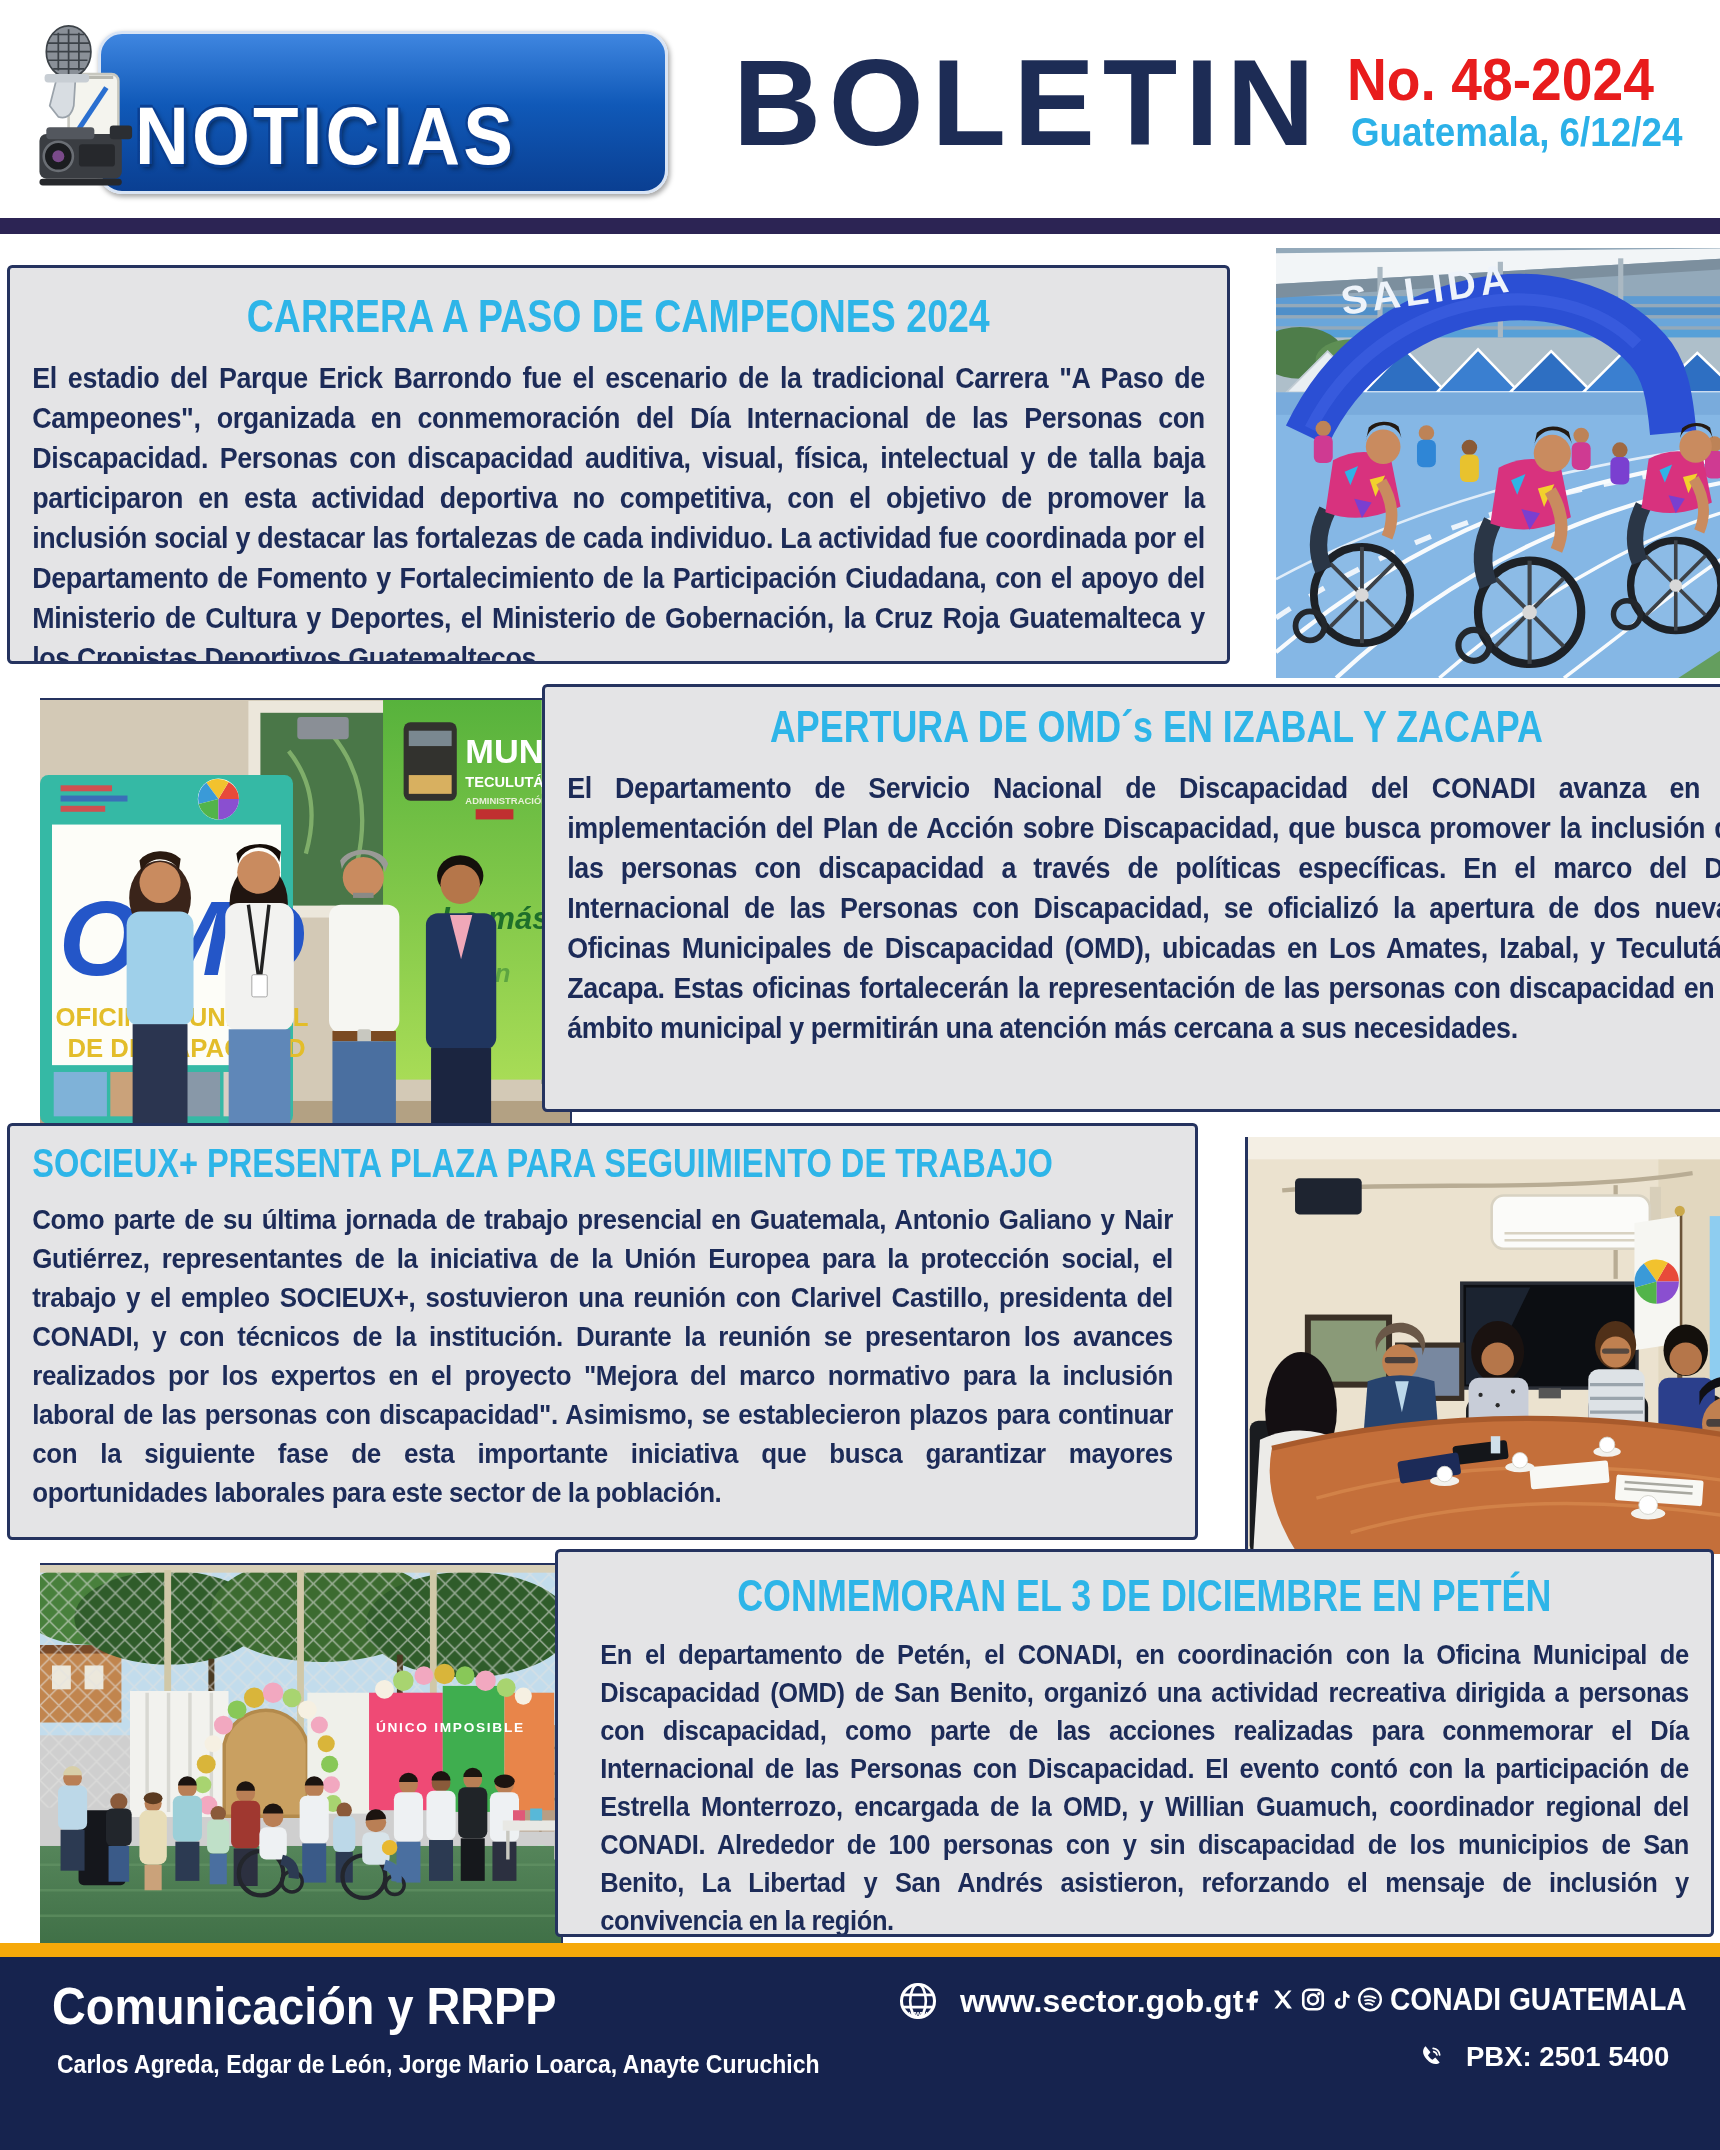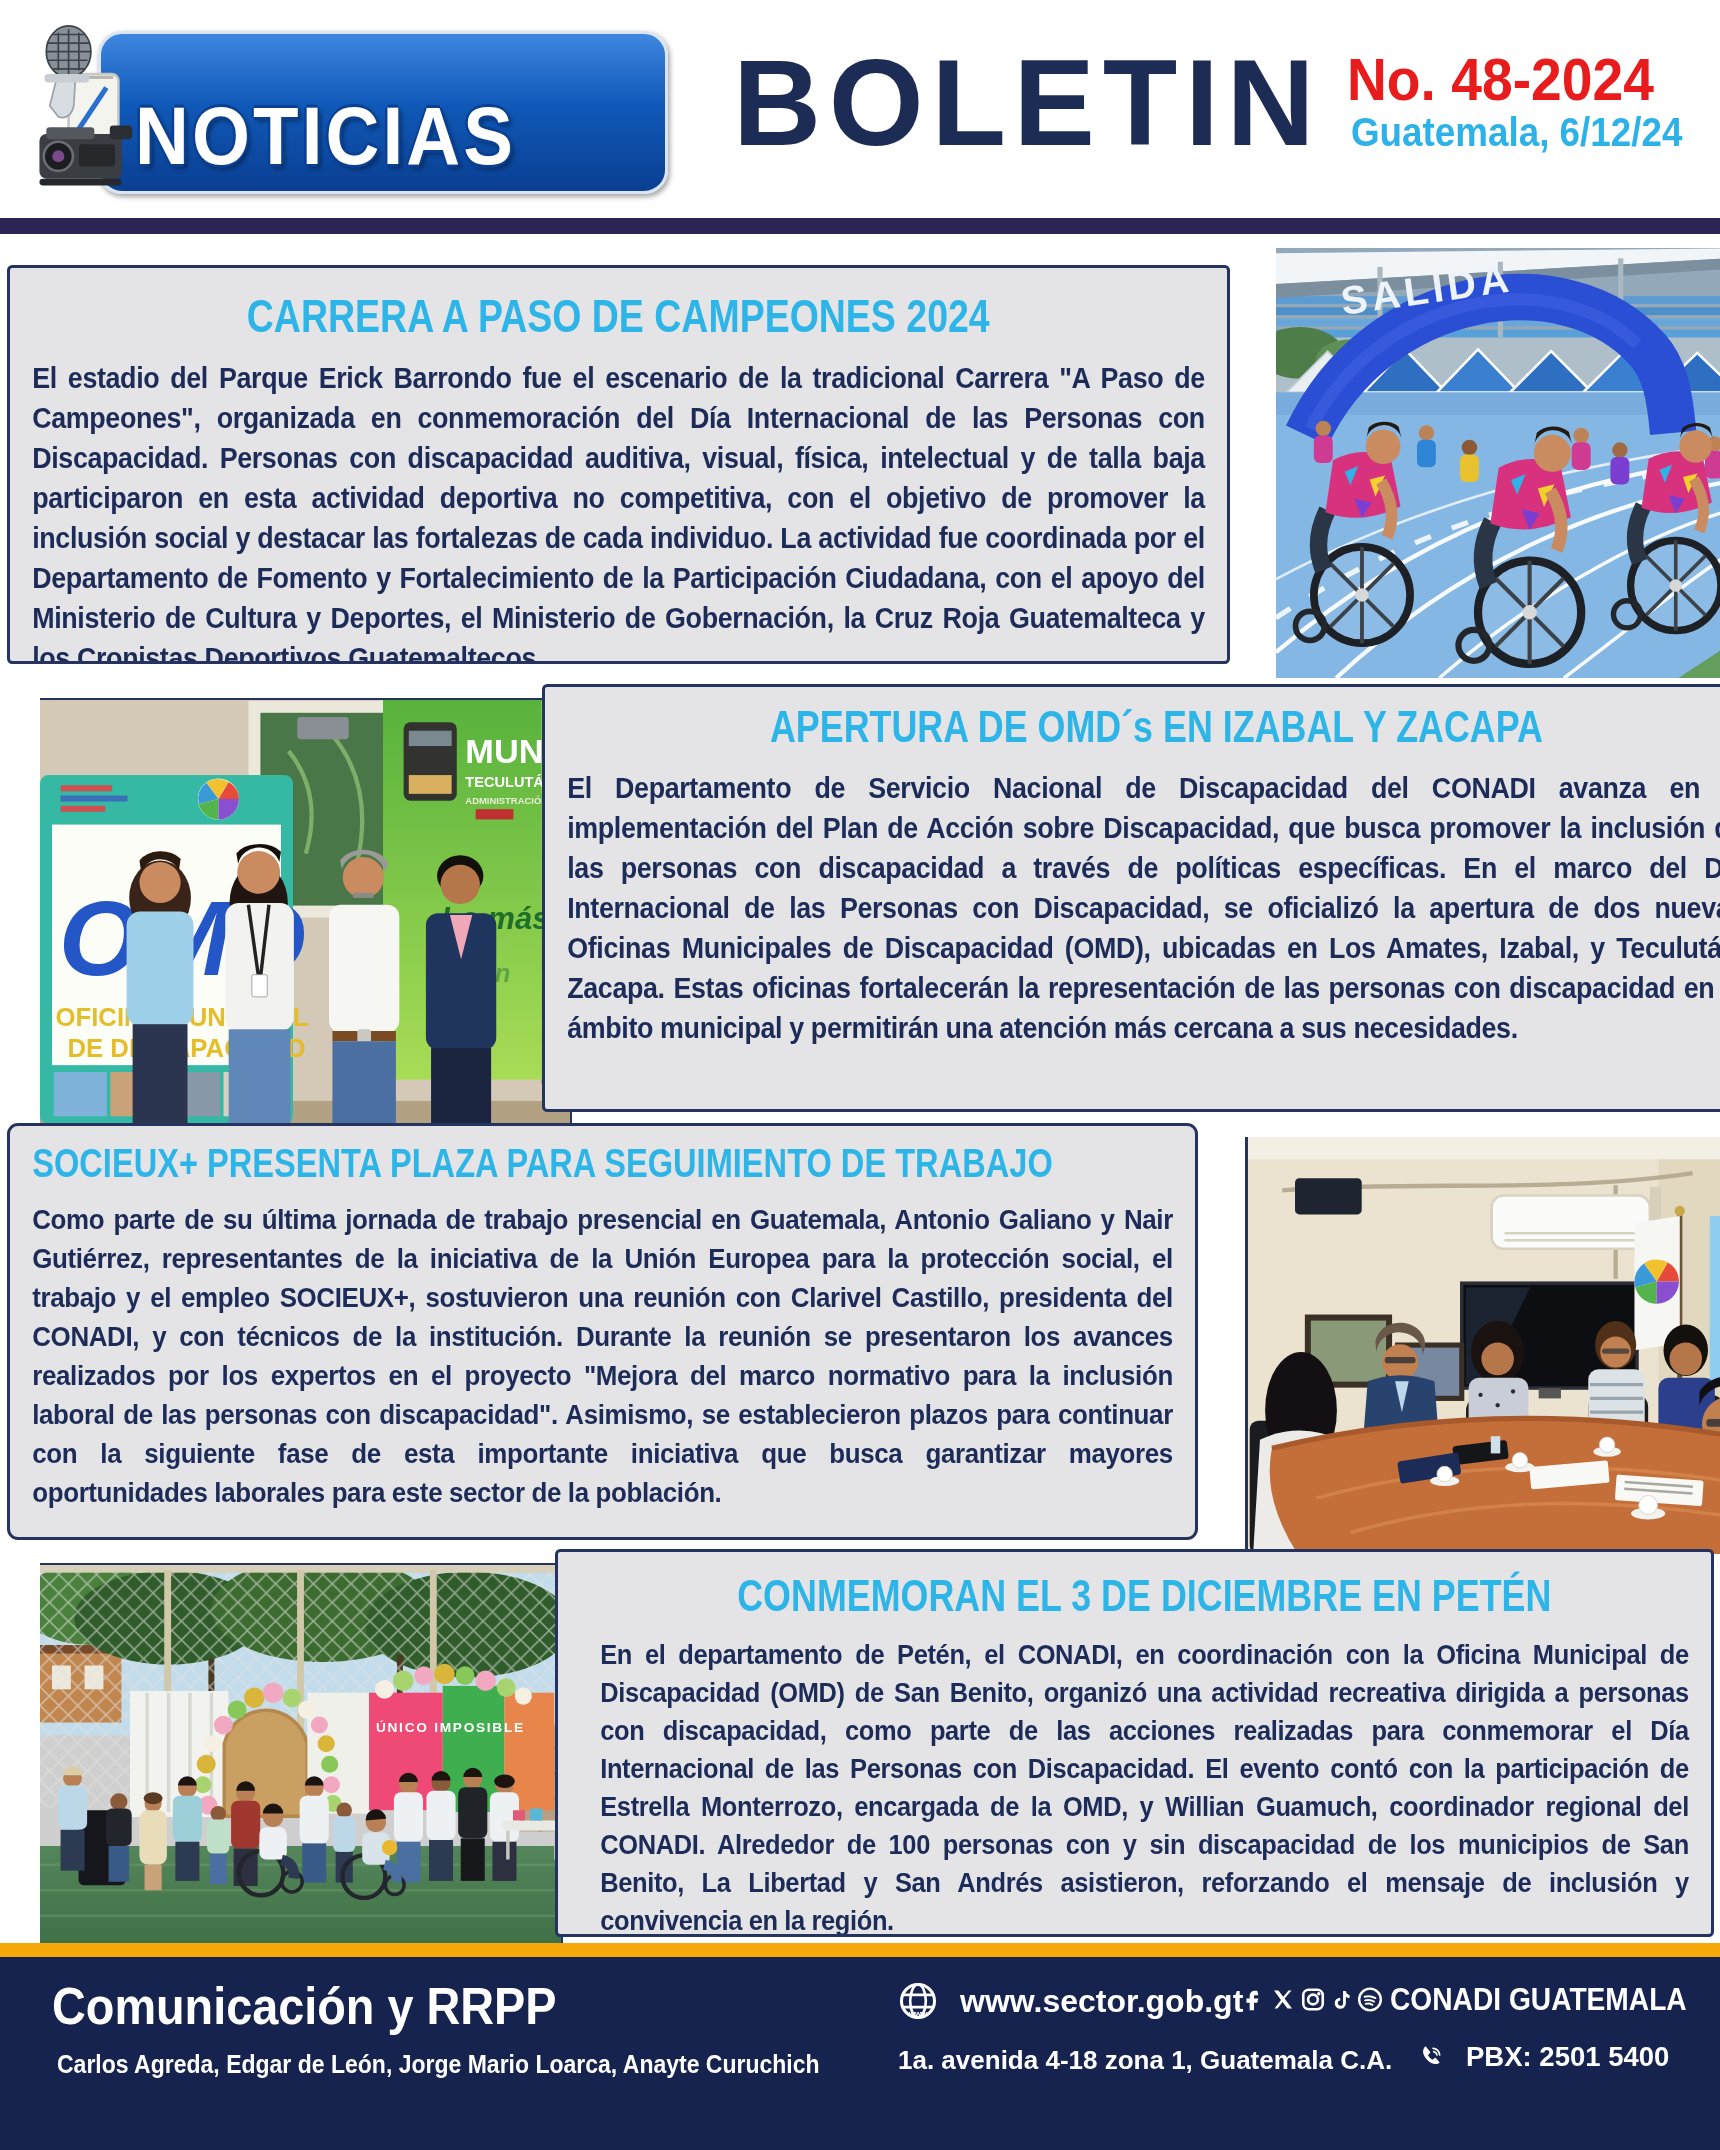--- a/index.html
+++ b/index.html
@@ -31,21 +31,21 @@
              white-space:nowrap;transform:scaleX(.92);transform-origin:0 50%;}
 
   .bar-navy-top{position:absolute;left:0;top:218px;width:1721px;height:16.3px;background:#2c2454;}
   .bar-orange{position:absolute;left:0;top:1943px;width:1721px;height:14.6px;background:#f6a90a;}
 
   
   .article-box{position:absolute;background:#e4e4e6;border:3.4px solid #25335f;border-radius:5.2px;
                overflow:hidden;box-sizing:border-box;}
   .box1{left:6.9px;top:265px;width:1223px;height:399px;}
   .box2{left:542px;top:684px;width:1228px;height:428px;}
-  .box3{left:6.9px;top:1123px;width:1191px;height:417px;border-radius:11px;}
+  .box3{left:6.9px;top:1123px;width:1191px;height:417px;}
   .box4{left:555px;top:1549px;width:1159px;height:388px;padding-left:20px;}
   .box-pad{padding:13.8px 24px 0;width:108%;transform:scaleX(.926);transform-origin:0 0;box-sizing:border-box;}
   .article-title{margin:6.9px 0 15.5px;text-align:center;color:#2eb5e8;font-weight:bold;font-size:46px;
                  letter-spacing:0;}
   .article-title .tsq{display:inline-block;transform:scaleX(.88);white-space:nowrap;}
   .box2 .article-title{font-size:44px;margin-top:1.7px;}
   .box3 .article-title{font-size:40px;text-align:left;margin:1.7px 0 13.8px;}
   .box3 .article-title .tsq{transform-origin:0 50%;}
   .box4 .article-title{font-size:44px;margin-top:5.2px;}
   .article-body{margin:0;color:#1c2b58;font-weight:bold;font-size:29px;line-height:40px;
@@ -628,21 +628,20 @@
       <svg class="ficon" width="22.4" height="29" viewBox="0 0 24 24">
         <path d="M14 3 h3 c.3 2.4 1.8 4 4 4.4 v3 c-1.7 0-3-.5-4-1.3 V16 a6 6 0 1 1 -6-6 v3.2 a2.8 2.8 0 1 0 3 2.8 Z" fill="#fff"></path>
       </svg>
       <svg class="ficon" width="26" height="29" viewBox="0 0 24 24">
         <circle cx="12" cy="12" r="10" fill="none" stroke="#fff" stroke-width="2.2"></circle>
         <path d="M7 9.5 c4-.9 7-.4 10 1.2 M7.5 12.8 c3.2-.7 5.7-.3 8.2 1.1 M8 16 c2.4-.5 4.3-.2 6.2.9" stroke="#fff" stroke-width="1.8" fill="none" stroke-linecap="round"></path>
       </svg>
       <span class="handle">CONADI GUATEMALA</span>
     </div>
 
-    <div class="f-cell f-addr">1a. avenida 4-18 zona 1, Guatemala C.A.</div>
 
     <div class="f-cell f-phone">
       <svg class="ficon" width="26" height="26" viewBox="0 0 24 24">
         <path d="M7 2 C4 4.5 3.5 9 8 14 C12.5 19 17.5 19.5 20 17 L16 12.5 L13.4 14.6 C11.6 13.6 10 12 9.2 10.4 L11.5 7.6 Z" fill="#fff"></path>
         <path d="M14 4 a7 7 0 0 1 6 6 M14.5 7 a4 4 0 0 1 3 3" stroke="#fff" stroke-width="1.6" fill="none" stroke-linecap="round"></path>
       </svg>
       <span>PBX: 2501 5400</span>
     </div>
   </footer>
 

